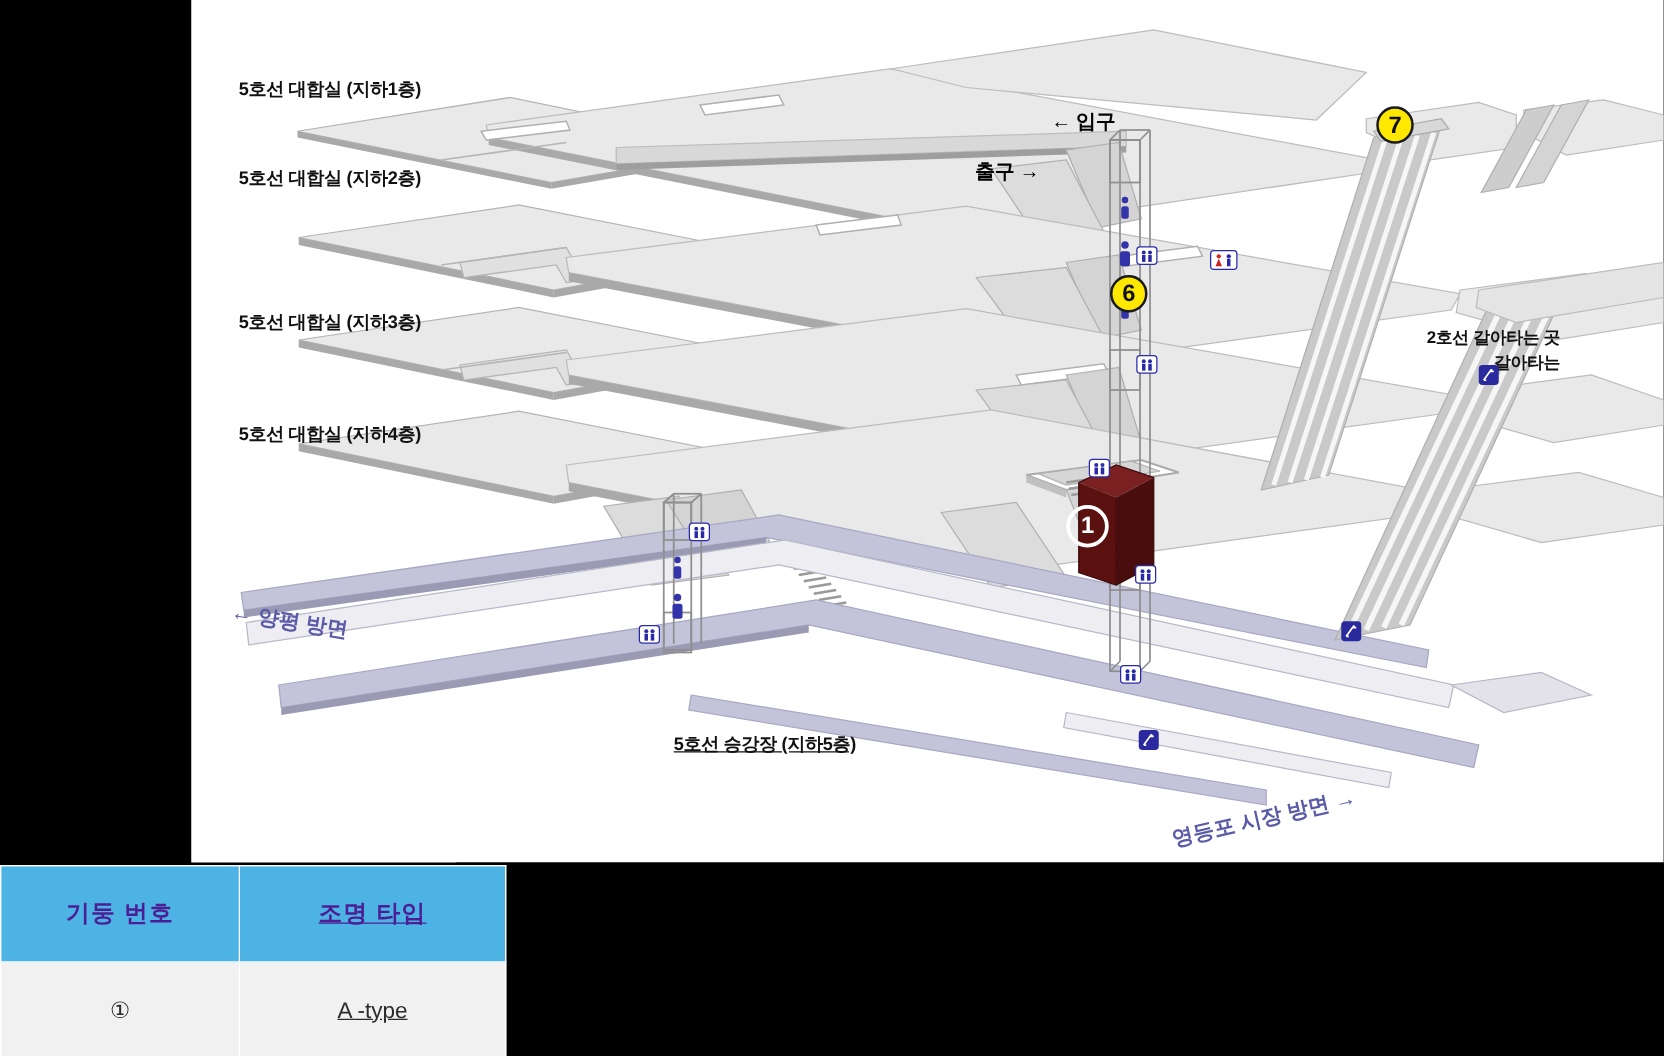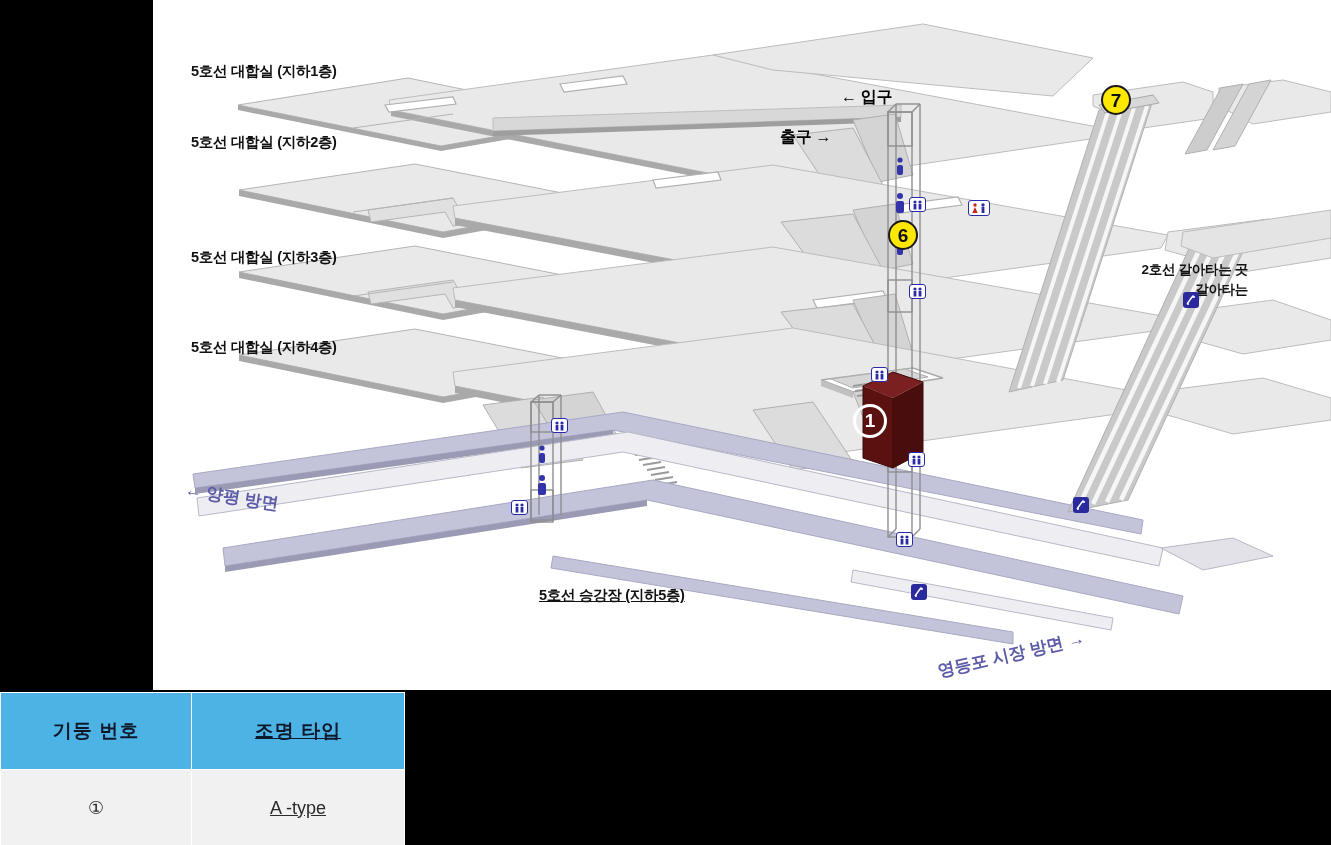--- a/index.html
+++ b/index.html
@@ -84,21 +84,21 @@
     display: flex; align-items: center; justify-content: center;
     box-sizing: border-box;
   }
 
   
   #pillar-table {
     position: absolute; left: 0; top: 692px;
     border-collapse: collapse; background: #fff;
   }
   #pillar-table th {
-    background: #4cb3e4; color: #0f172a;
+    background: #4cb3e4; color: #4c1d95;
     font-size: 19px; font-weight: bold;
     height: 76px; padding: 0 10px;
     border: 1px solid #ffffff;
     letter-spacing: 1px;
   }
   #pillar-table td {
     background: #f1f1f1; color: #2b2b2b;
     font-size: 18px; height: 76px; padding: 0 10px;
     border: 1px solid #ffffff; text-align: center;
   }

